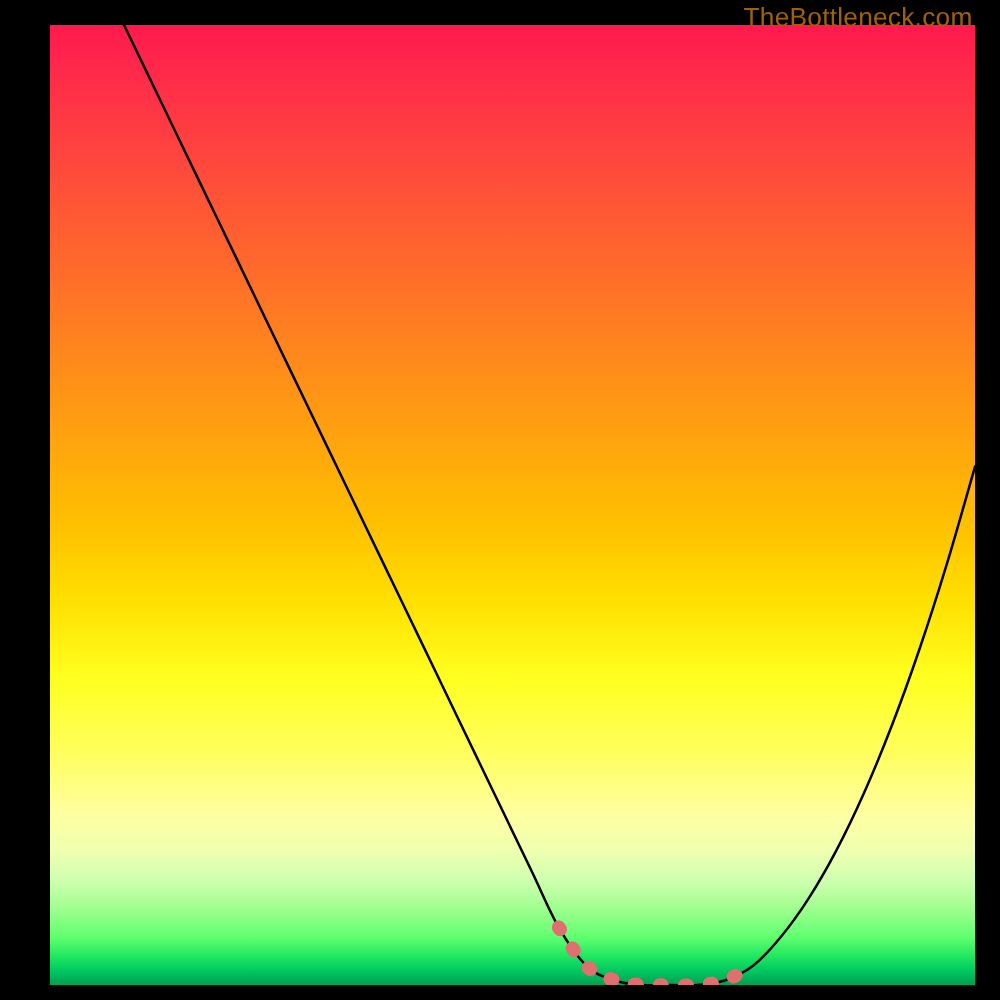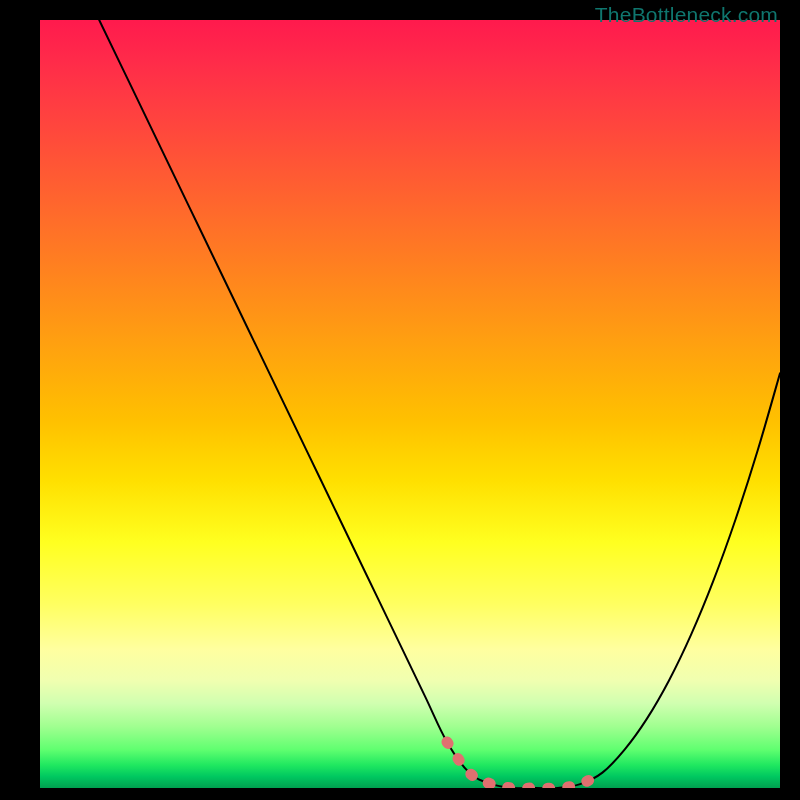--- a/index.html
+++ b/index.html
@@ -30,21 +30,21 @@
       #00c860 98.5%,
       #00a050 100%
     );
   }
   .watermark {
     position: absolute;
     top: 3px;
     right: 22px;
     font-family: Arial, Helvetica, sans-serif;
     font-size: 21px;
-    color: #0f766e;
+    color: #a16207;
     font-weight: 500;
     letter-spacing: 0.2px;
   }
   .plot {
     position: absolute;
     left: 0; top: 0;
     width: 740px; height: 768px;
   }
 </style>
 </head>

